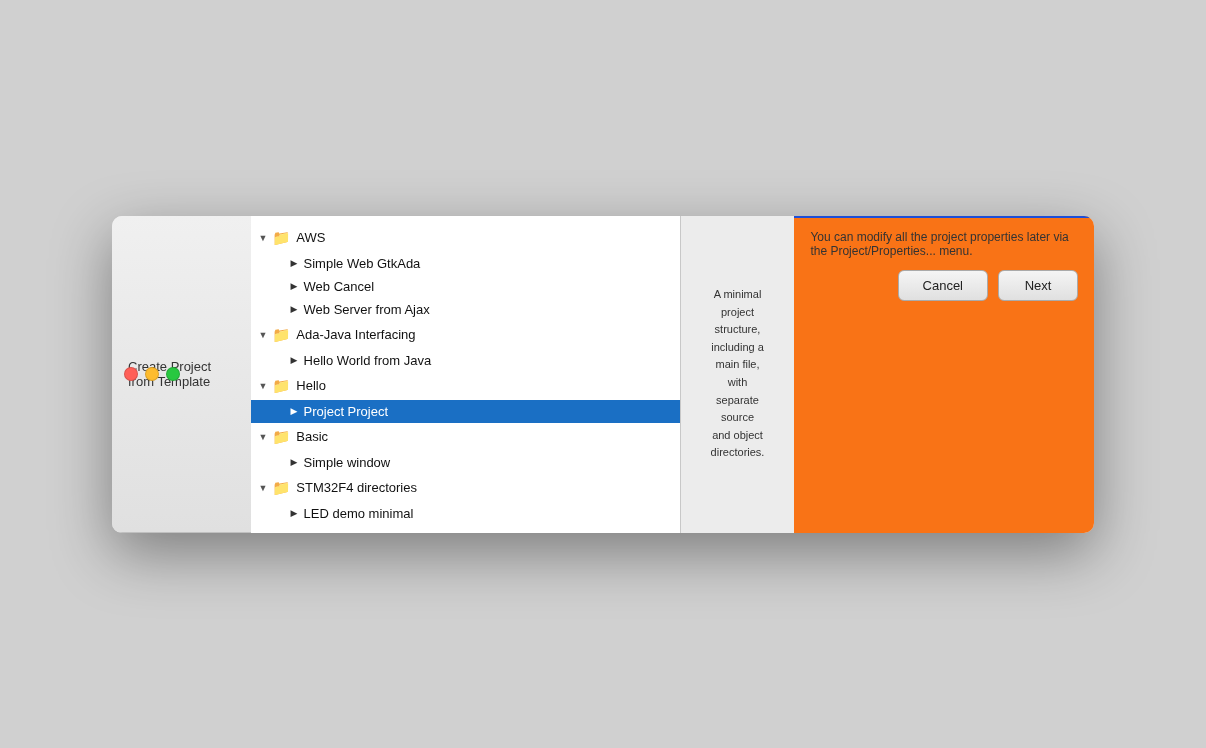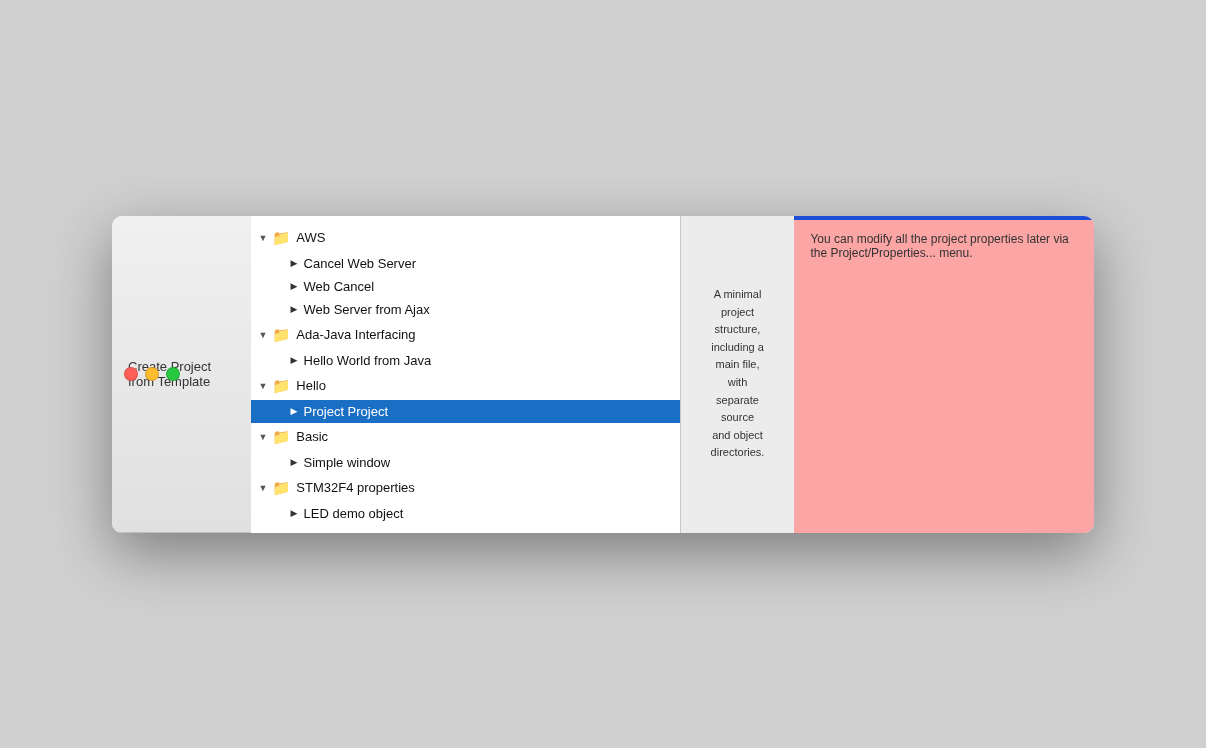--- a/index.html
+++ b/index.html
@@ -139,22 +139,22 @@
     .detail-text {
       font-size: 11px;
       color: #333;
       line-height: 1.6;
       text-align: center;
       max-width: 320px;
     }
 
     .footer {
       padding: 12px 16px 16px 16px;
-      border-top: 4px solid #1d4ed8;
-      background: #fca5a5;
+      border-top: 2px solid #1d4ed8;
+      background: #f97316;
     }
 
     .footer-hint {
       font-size: 12px;
       color: #333;
       margin-bottom: 12px;
     }
 
     .footer-buttons {
       display: flex;
@@ -191,21 +191,21 @@
 
     <div class="tree-panel" style="position:relative;">
 
       <div class="tree-group-header">
         <span class="chevron-icon">▼</span>
         <span class="folder-icon">📁</span>
         <span>AWS</span>
       </div>
       <div class="tree-item child-item">
         <span class="play-icon">▶</span>
-        <span>Cancel Web Server</span>
+        <span>Simple Web GtkAda</span>
       </div>
       <div class="tree-item child-item">
         <span class="play-icon">▶</span>
         <span>Web Cancel</span>
       </div>
       <div class="tree-item child-item">
         <span class="play-icon">▶</span>
         <span>Web Server from Ajax</span>
       </div>
 
@@ -235,30 +235,34 @@
         <span>Basic</span>
       </div>
       <div class="tree-item child-item">
         <span class="play-icon">▶</span>
         <span>Simple window</span>
       </div>
 
       <div class="tree-group-header">
         <span class="chevron-icon">▼</span>
         <span class="folder-icon">📁</span>
-        <span>STM32F4 properties</span>
-      </div>
-      <div class="tree-item child-item">
-        <span class="play-icon">▶</span>
-        <span>LED demo object</span>
+        <span>STM32F4 directories</span>
+      </div>
+      <div class="tree-item child-item">
+        <span class="play-icon">▶</span>
+        <span>LED demo minimal</span>
       </div>
 
     </div>
 
     <div class="detail-panel">
       <p class="detail-text">A minimal project structure, including a main file, with separate source and object directories.</p>
     </div>
   </div>
 
   <div class="footer">
     <div class="footer-hint">You can modify all the project properties later via the Project/Properties... menu.</div>
+    <div class="footer-buttons">
+      <button class="btn">Cancel</button>
+      <button class="btn">Next</button>
+    </div>
   </div>
 </div>
 
 </body></html>

